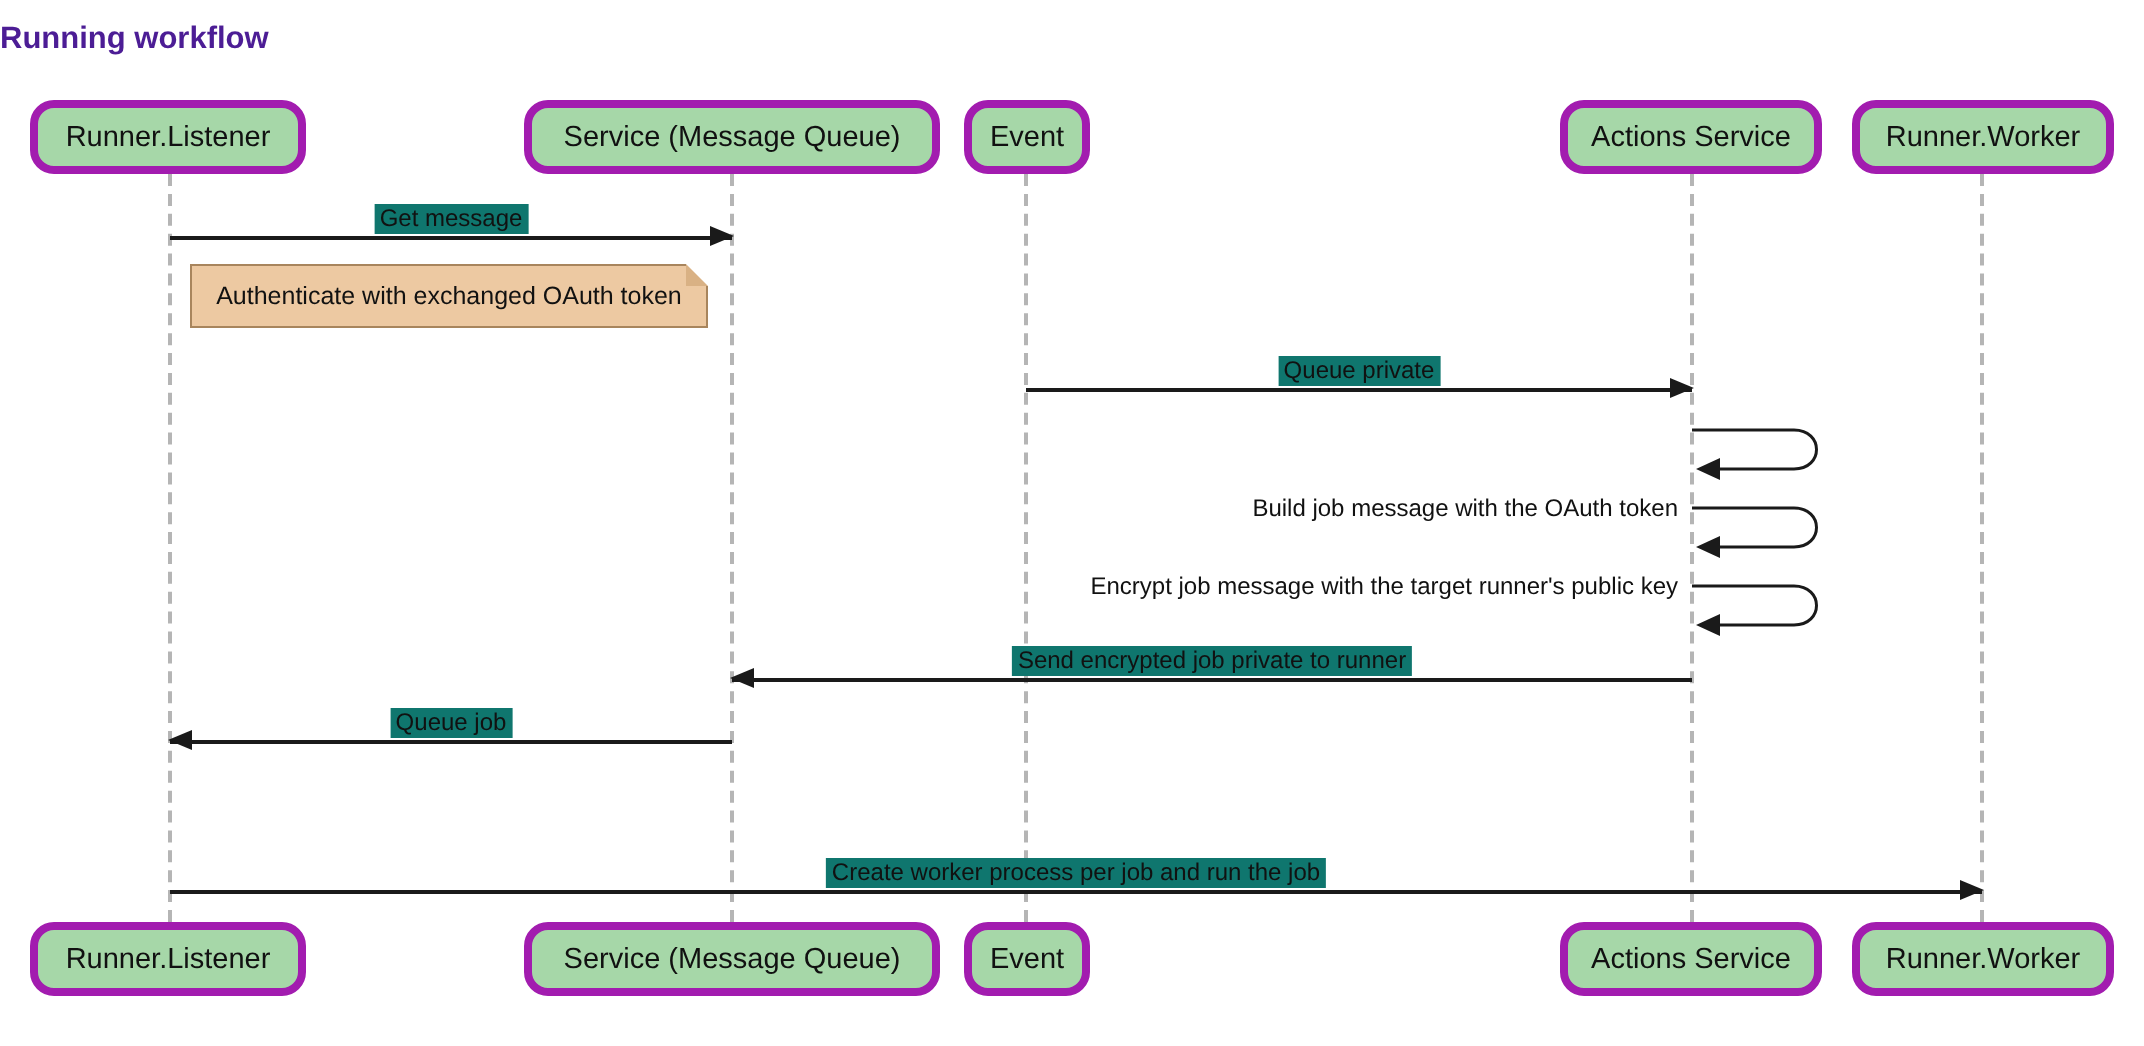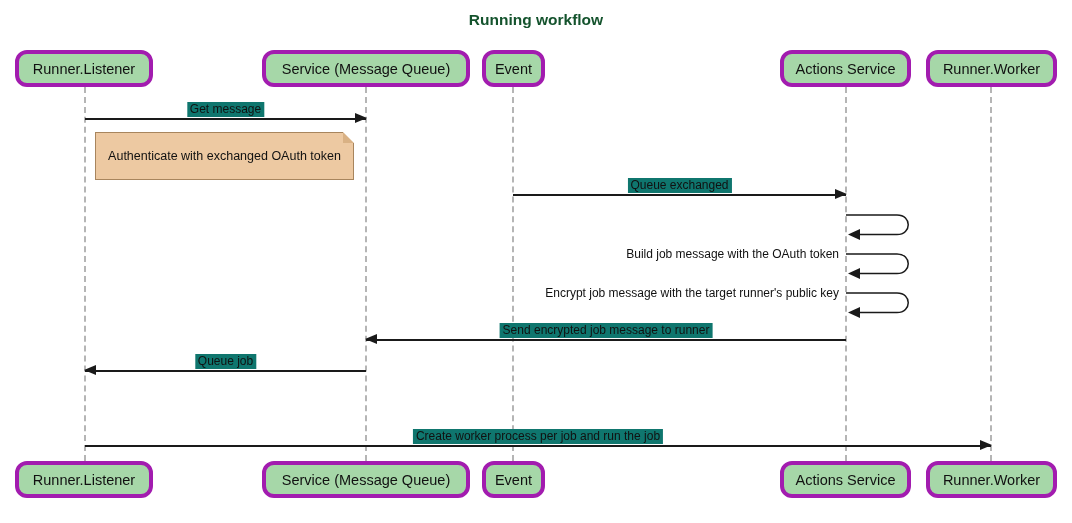--- a/index.html
+++ b/index.html
@@ -2,22 +2,22 @@
 <html><head>
 <meta charset="utf-8">
 <style>
   html,body { margin:0; padding:0; background:#ffffff; }
   .canvas {
     position:relative; width:1072px; height:523px; background:#ffffff;
     font-family:"Liberation Sans","DejaVu Sans",sans-serif; color:#111;
     overflow:hidden;
   }
   .title {
-    position:absolute; left:0; right:0; top:11px; text-align:center;
-    font-size:15.5px; font-weight:bold; color:#14532d;
+    position:absolute; left:0; right:0; top:11px; text-align:left;
+    font-size:15.5px; font-weight:bold; color:#4c1d95;
   }
   .actor {
     position:absolute; height:37px; box-sizing:border-box;
     background:#a6d7a8; border:4px solid #a21caf; border-radius:12px;
     display:flex; align-items:center; justify-content:center;
     font-size:14.5px; color:#111; white-space:nowrap; z-index:3;
   }
   .lifeline {
     position:absolute; top:87px; height:374px; width:0;
     border-left:2px dashed #b5b5b5; z-index:0;
@@ -35,21 +35,21 @@
     border-top:5.5px solid transparent; border-bottom:5.5px solid transparent;
   }
   .head-r { right:-1px; border-left:12px solid #1a1a1a; }
   .head-l { left:-1px;  border-right:12px solid #1a1a1a; }
   .selfsvg { position:absolute; z-index:2; }
   .self-label {
     position:absolute; white-space:nowrap; font-size:12px; color:#111;
     line-height:16px; z-index:2; background:#ffffff; padding:0 2px;
   }
   .note {
-    position:absolute; box-sizing:border-box; height:48px;
+    position:absolute; box-sizing:border-box; height:32px;
     background:#edc9a2; border:1px solid #a8855d;
     display:flex; align-items:center; justify-content:center;
     font-size:12.5px; color:#111; white-space:nowrap; z-index:3;
   }
   .note-fold {
     position:absolute; top:-1px; right:-1px; width:0; height:0;
     border-top:11px solid #ffffff; border-left:11px solid #d9b184;
   }
 </style>
 </head>
@@ -85,21 +85,21 @@
     <span class="msg-label">Get message</span>
     <span class="head head-r"></span>
   </div>
 
   <div class="note" style="left:95px; top:132px; width:259px;">
     <span>Authenticate with exchanged OAuth token</span>
     <span class="note-fold"></span>
   </div>
 
   <div class="msg" style="left:513px; top:194px; width:333px;">
-    <span class="msg-label">Queue exchanged</span>
+    <span class="msg-label">Queue private</span>
     <span class="head head-r"></span>
   </div>
 
   <svg class="selfsvg" style="left:846px; top:213px;" width="74" height="28" viewBox="0 0 74 28">
     <path d="M0,2 H51 C66,2 66,21.5 51,21.5 H14" fill="none" stroke="#1a1a1a" stroke-width="1.5"></path>
     <polygon points="14,16 14,27 2,21.5" fill="#1a1a1a"></polygon>
   </svg>
 
   <span class="self-label" style="right:231px; top:246px;margin-left:36px;">Build job message with the OAuth token</span>
   <svg class="selfsvg" style="left:846px; top:252px;" width="74" height="28" viewBox="0 0 74 28">
@@ -107,21 +107,21 @@
     <polygon points="14,16 14,27 2,21.5" fill="#1a1a1a"></polygon>
   </svg>
 
   <span class="self-label" style="right:231px; top:285px;">Encrypt job message with the target runner's public key</span>
   <svg class="selfsvg" style="left:846px; top:291px;" width="74" height="28" viewBox="0 0 74 28">
     <path d="M0,2 H51 C66,2 66,21.5 51,21.5 H14" fill="none" stroke="#1a1a1a" stroke-width="1.5"></path>
     <polygon points="14,16 14,27 2,21.5" fill="#1a1a1a"></polygon>
   </svg>
 
   <div class="msg" style="left:366px; top:339px; width:480px;">
-    <span class="msg-label">Send encrypted job message to runner</span>
+    <span class="msg-label">Send encrypted job private to runner</span>
     <span class="head head-l"></span>
   </div>
 
   <div class="msg" style="left:85px; top:370px; width:281px;">
     <span class="msg-label">Queue job</span>
     <span class="head head-l"></span>
   </div>
 
 
   <div class="msg" style="left:85px; top:445px; width:906px;">

